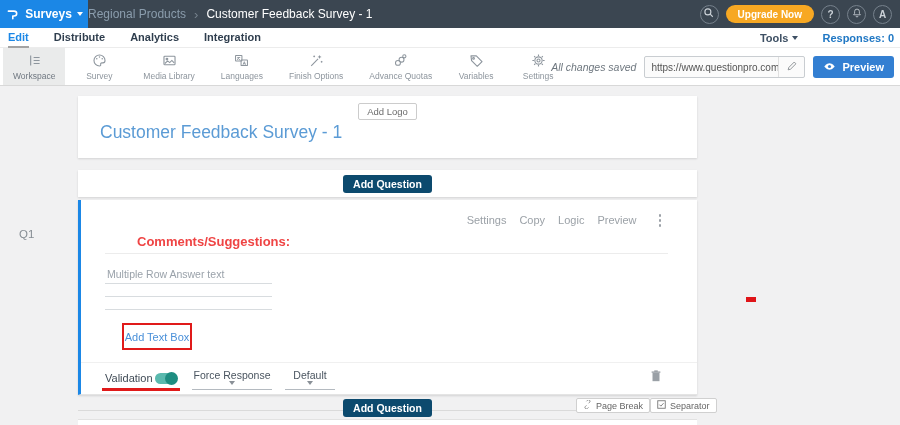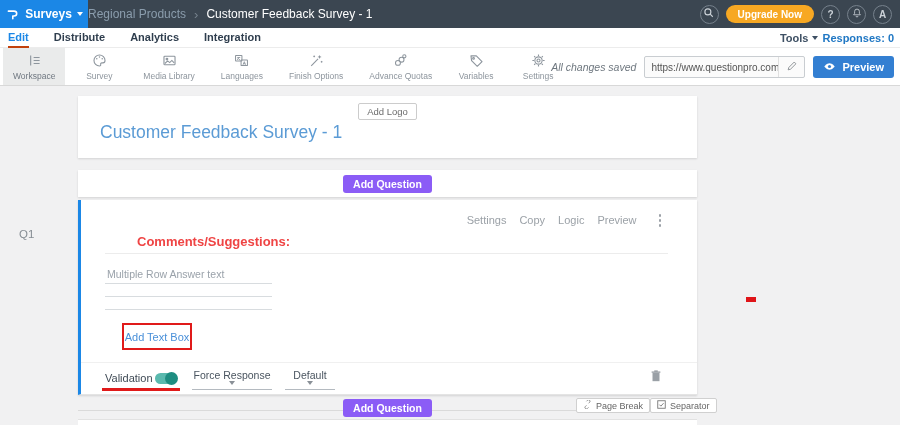--- a/index.html
+++ b/index.html
@@ -16,22 +16,22 @@
   .bc-parent { color:#8b9dad; }
   .bc-sep { color:#76828d; font-size:13px; }
   .bc-current { color:#fff; }
   .topbar-right { margin-left:auto; display:flex; align-items:center; gap:7px; padding-right:8px; }
   .circ-btn { width:19px; height:19px; border:1.5px solid #76818c; border-radius:50%; display:flex; align-items:center; justify-content:center; color:#ccd2d8; font-size:10px; font-weight:700; cursor:pointer; }
   .upgrade-btn { height:18px; background:#f7a823; border-radius:9px; color:#fff; font-size:10px; font-weight:700; display:flex; align-items:center; padding:0 12px; cursor:pointer; }
 
   
   .navbar { position:absolute; left:0; top:28px; width:900px; height:20px; background:#fff; display:flex; align-items:center; padding-left:8px; border-bottom:1px solid #ececec; }
   .nav-tab { height:20px; line-height:19px; font-size:11px; font-weight:700; color:#2f3e4e; margin-right:25px; cursor:pointer; }
-  .nav-tab.active { color:#1b87e6; border-bottom:2px solid #c2410c; }
-  .navbar-right { margin-left:auto; display:flex; align-items:center; gap:4px; padding-right:6px; font-size:11px; }
+  .nav-tab.active { color:#1b87e6; border-bottom:2px solid #a3a3a3; }
+  .navbar-right { margin-left:auto; display:flex; align-items:center; gap:24px; padding-right:6px; font-size:11px; }
   .tools { color:#3e5064; font-weight:700; cursor:pointer; display:flex; align-items:center; gap:4px; }
   .caret-d { width:0; height:0; border-left:3px solid transparent; border-right:3px solid transparent; border-top:4px solid #3e5064; }
   .responses { color:#2178c4; font-weight:700; cursor:pointer; }
 
   
   .toolbar { position:absolute; left:0; top:48px; width:900px; height:38px; background:#fff; border-bottom:1px solid #d8d8d8; display:flex; align-items:stretch; }
   .tb-item { display:flex; flex-direction:column; align-items:center; justify-content:center; gap:2px; padding:0 10px; margin:0 3px; cursor:pointer; min-width:56px; }
   .tb-item.selected { background:#eaebeb; }
   .tb-label { font-size:8.5px; color:#8d959d; white-space:nowrap; }
   .tb-item.selected .tb-label { color:#6f7780; }
@@ -45,21 +45,21 @@
 
   
   .q-index { position:absolute; left:19px; top:228px; font-size:11.5px; color:#868d94; }
   .card { position:absolute; background:#fff; box-shadow:0 1px 2px rgba(0,0,0,0.13); }
   .title-card { left:78px; top:96px; width:619px; height:62px; }
   .addlogo-row { position:absolute; left:0; top:7px; width:100%; display:flex; justify-content:center; }
   .add-logo-btn { border:1px solid #ccc; border-radius:2px; background:#fff; color:#6b6b6b; font-size:9.5px; padding:2px 8px; cursor:pointer; }
   .survey-title { position:absolute; left:22px; top:26px; font-size:17.5px; color:#5b9bd5; cursor:text; }
 
   .addq-strip { left:78px; top:170px; width:619px; height:27px; display:flex; align-items:center; justify-content:center; }
-  .add-question-btn { background:#8b5cf6; color:#fff; font-size:10.5px; font-weight:700; border-radius:3px; padding:3px 10px; cursor:pointer; }
+  .add-question-btn { background:#0c4a6e; color:#fff; font-size:10.5px; font-weight:700; border-radius:3px; padding:3px 10px; cursor:pointer; }
 
   .question-card { left:78px; top:200px; width:619px; height:195px; border-left:3px solid #1b87e6; border-bottom:1px solid #e4e4e4; }
   .q-actions { position:absolute; right:34px; top:12px; display:flex; align-items:center; gap:13px; }
   .q-action { font-size:11px; color:#9ba1a7; cursor:pointer; }
   .kebab { display:flex; flex-direction:column; gap:2.5px; margin-left:7px; cursor:pointer; padding:2px; }
   .kebab i { width:2.5px; height:2.5px; border-radius:50%; background:#9ba1a7; }
   .q-text { position:absolute; left:24px; top:34px; font-size:13px; font-weight:700; color:#ef4444; cursor:text;margin-left:32px; }
   .q-text-line { position:absolute; left:24px; top:53px; width:563px; border-bottom:1px solid #ececec; }
   .answer-area { position:absolute; left:24px; top:68px; width:167px; cursor:text; }
   .ans-placeholder { font-size:10.5px; color:#9aa2aa; padding-left:2px; height:16px; border-bottom:1px solid #d8dcdf; }

